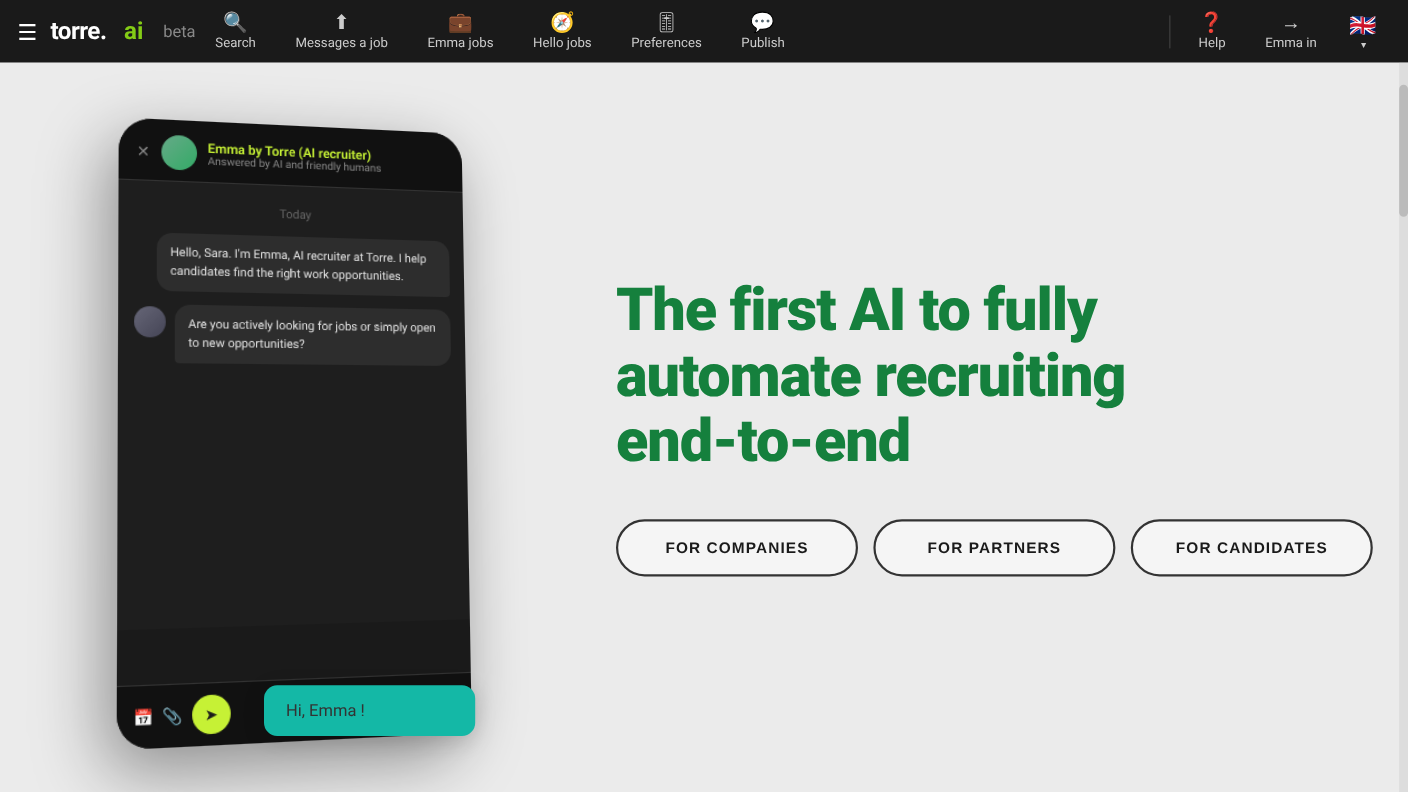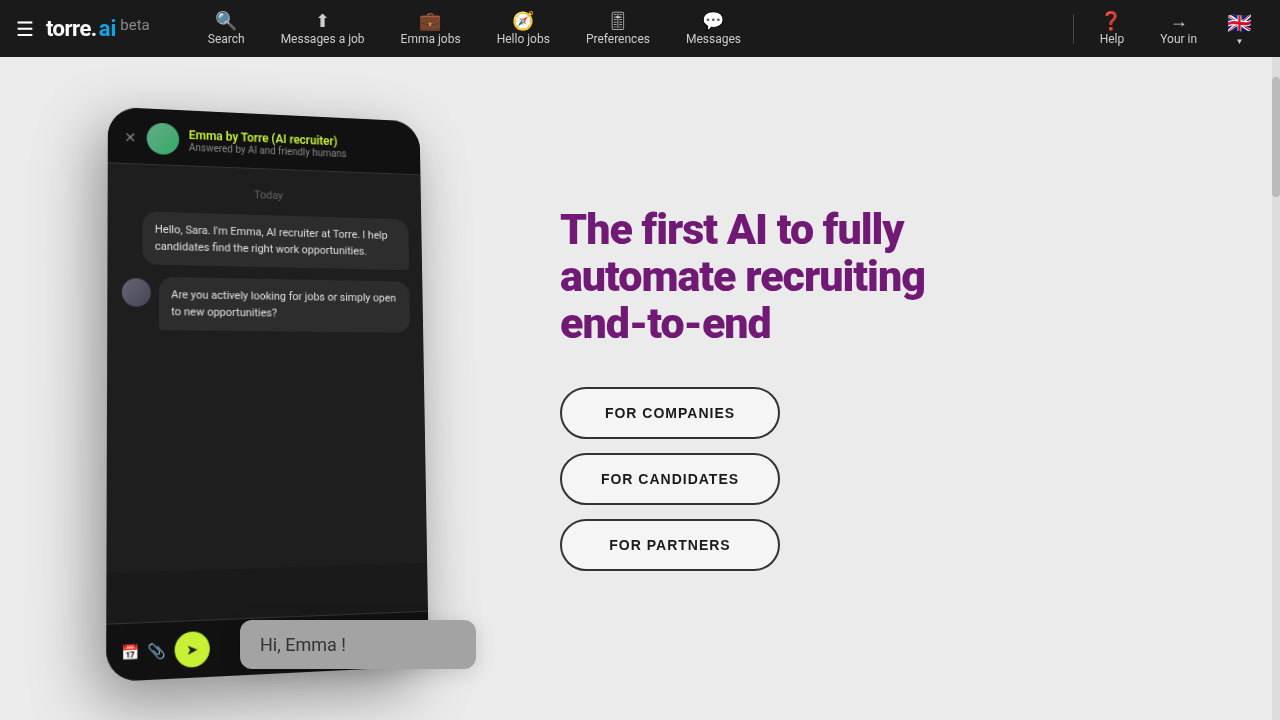--- a/index.html
+++ b/index.html
@@ -23,32 +23,31 @@
 
     .nav-hamburger {
       color: #fff;
       font-size: 20px;
       margin-right: 12px;
       cursor: pointer;
     }
 
     .nav-logo {
       display: flex;
-      align-items: flex-start;
-      gap: 2px;
-      margin-right: 40px;
+      align-items: center;
+      gap: 16px;
     }
     .logo-torre {
       color: #fff;
       font-size: 22px;
       font-weight: 700;
       letter-spacing: -0.5px;
     }
     .logo-ai {
-      color: #0ea5e9;
+      color: #84cc16;
       font-size: 22px;
       font-weight: 700;
     }
     .logo-beta {
       color: #888;
       font-size: 15px;
       margin-left: 2px;
     }
 
     .nav-links {
@@ -269,47 +268,46 @@
       cursor: pointer;
       color: #1a1a1a;
       font-size: 14px;
     }
 
     
     .floating-input {
       position: absolute;
       bottom: 20px;
       left: 160px;
-      background: #a3a3a3;
+      background: #14b8a6;
       border-radius: 12px;
       padding: 14px 20px;
       box-shadow: 0 4px 20px rgba(0,0,0,0.15);
-      font-size: 18px;
+      font-size: 15px;
       color: #333;
-      width: 236px;
+      width: 192px;
     }
 
     
     .hero-content {
       flex: 1;
       padding-left: 60px;
     }
 
     .hero-title {
-      font-size: 43px;
+      font-size: 54px;
       font-weight: 900;
-      color: #701a75;
+      color: #15803d;
       line-height: 1.1;
       margin-bottom: 40px;
       letter-spacing: -1px;
     }
 
     .cta-buttons {
       display: flex;
-      flex-direction: column;
       gap: 14px;
     }
 
     .cta-btn {
       width: 220px;
       padding: 16px 28px;
       border: 2px solid #333;
       border-radius: 50px;
       background: #f5f5f5;
       color: #1a1a1a;
@@ -366,34 +364,34 @@
     <a class="nav-item">
       <span class="nav-icon">🧭</span>
       <span>Hello jobs</span>
     </a>
     <a class="nav-item">
       <span class="nav-icon">🎚</span>
       <span>Preferences</span>
     </a>
     <a class="nav-item">
       <span class="nav-icon">💬</span>
-      <span>Messages</span>
+      <span>Publish</span>
     </a>
   </div>
 
   <div class="nav-divider"></div>
 
   <div class="nav-right">
     <a class="nav-signin">
       <span class="nav-icon">❓</span>
       <span>Help</span>
     </a>
     <a class="nav-signin">
       <span class="nav-icon">→</span>
-      <span>Your in</span>
+      <span>Emma in</span>
     </a>
     <div class="flag-container">
       <span class="flag">🇬🇧</span>
       <span class="flag-arrow">▼</span>
     </div>
   </div>
 </nav>
 
 <div class="main">
 
@@ -434,21 +432,21 @@
 
   <div class="hero-content">
     <h1 class="hero-title">
       <span>The first AI to fully</span><br>
       <span>automate recruiting</span><br>
       <span>end-to-end</span>
     </h1>
 
     <div class="cta-buttons">
       <button class="cta-btn">FOR COMPANIES</button>
+      <button class="cta-btn">FOR PARTNERS</button>
       <button class="cta-btn">FOR CANDIDATES</button>
-      <button class="cta-btn">FOR PARTNERS</button>
     </div>
   </div>
 
   <div class="scrollbar">
     <div class="scrollbar-thumb"></div>
   </div>
 </div>
 
 </body></html>

